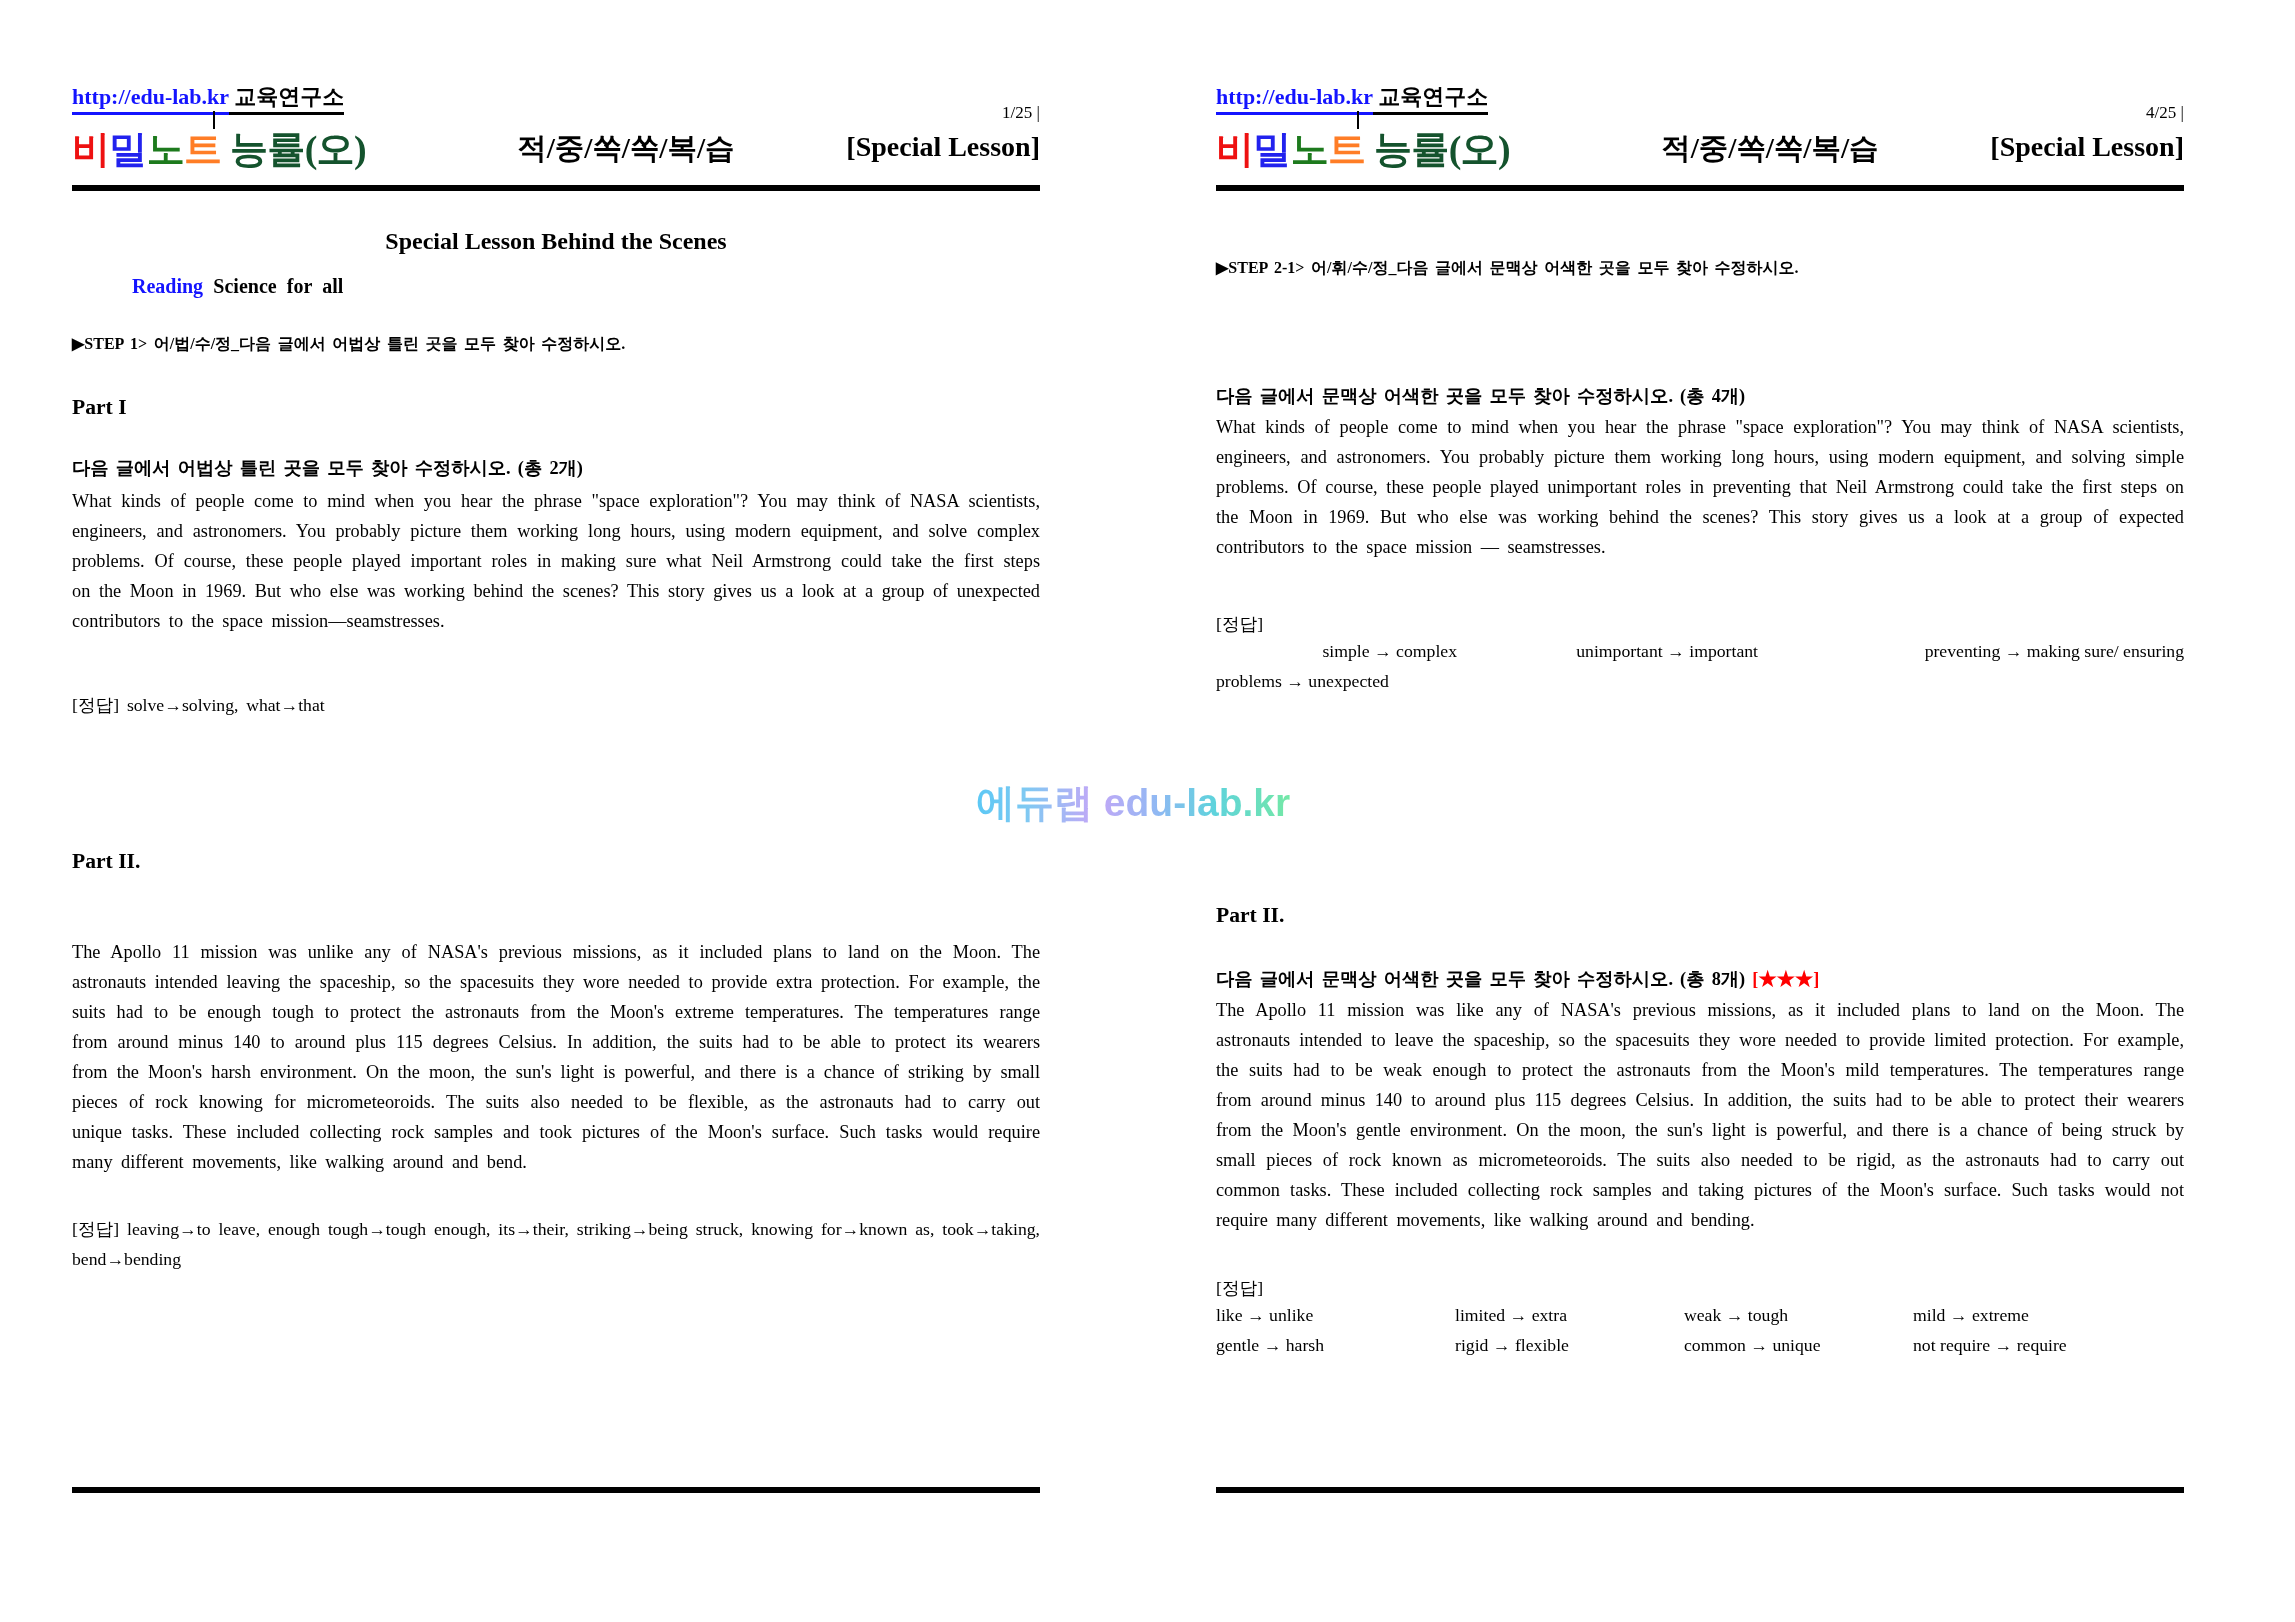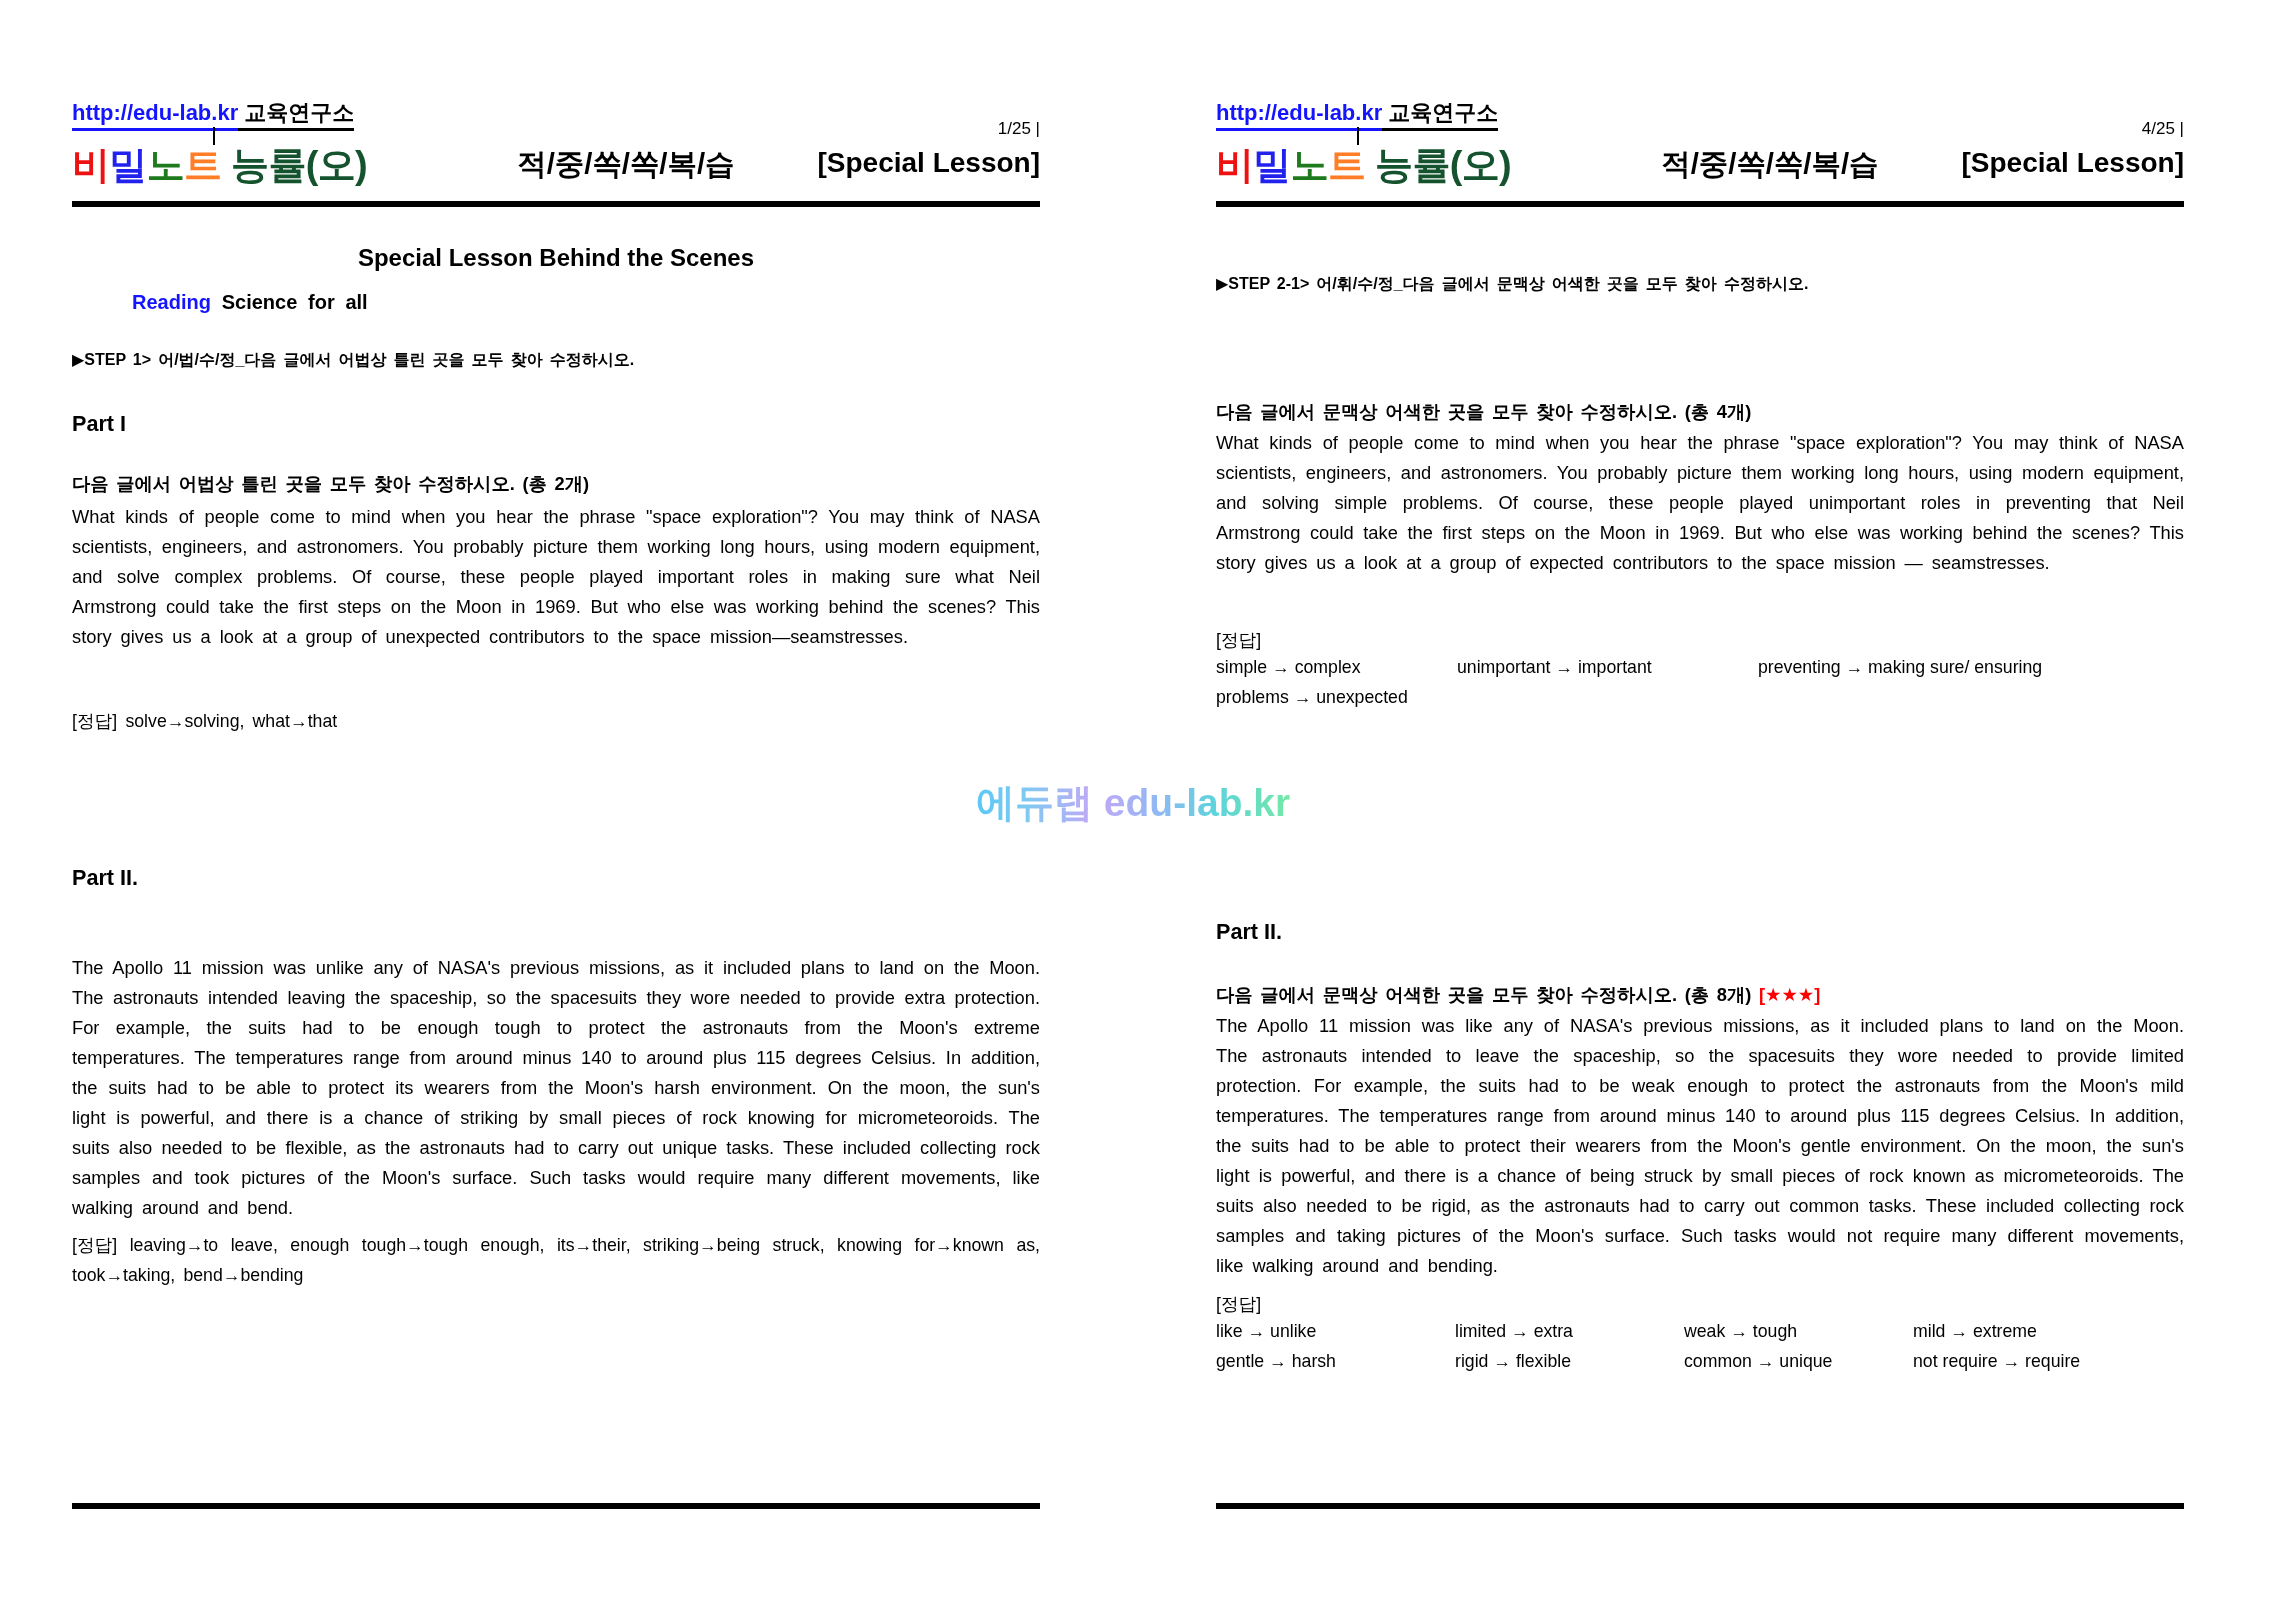--- a/index.html
+++ b/index.html
@@ -1,21 +1,21 @@
 <!DOCTYPE html>
 <html style="font-size:10.5px"><head>
 <meta charset="utf-8">
 <style>
   html,body{margin:0;padding:0;background:#ffffff;}
   #canvas{
     position:relative; width:2295px; height:1623px; background:#ffffff;
     font-family:"Liberation Sans","DejaVu Sans",sans-serif; color:#000;
     overflow:hidden;
   }
-  .page{position:absolute;top:16px;width:968px;height:1332px;}
+  .page{position:absolute;top:0;width:968px;height:1332px;font-family:Liberation Serif, serif;}
   #page-left{left:72px;} #page-right{left:1216px;}
 
   
   .hdr-top{position:absolute;top:82px;left:0;right:0;height:46px;}
   .hdr-url{color:#1414ff;font-weight:bold;font-size:22px;border-bottom:3.3px solid #1414ff;padding-bottom:3.3px;text-decoration:none;}
   .hdr-org{color:#000;font-weight:bold;font-size:22px;border-bottom:3.3px solid #000;padding-bottom:3.3px;}
   .hdr-tick{position:absolute;left:141px;top:29px;width:2px;height:18.3px;background:#000;}
   .hdr-pagenum{position:absolute;right:0;top:21px;font-size:17px;}
   .hdr-brand{position:absolute;top:120px;left:0;right:0;height:51px;}
   .brand-logo{position:absolute;left:0;top:3.9px;font-size:38px;font-weight:bold;letter-spacing:-0.7px;white-space:nowrap;}
@@ -32,21 +32,21 @@
   .reading{top:275px;left:60px;right:auto;font-size:20px;font-weight:700;word-spacing:5.2px;}
   .reading-label{color:#1414ff;}
   .step-heading{font-size:16px;font-weight:700;word-spacing:2.6px;}
   .part-heading{font-size:21.6px;font-weight:700;}
   .instr{font-size:18.3px;font-weight:700;word-spacing:2.6px;}
   .stars{color:#ff0000;font-weight:700;}
   .passage{font-size:18.3px;line-height:30px;text-align:justify;word-spacing:3.9px;}
   .answer-line{font-size:17.7px;line-height:30px;text-align:justify;word-spacing:3.3px;}
   .ans-label{font-size:17.7px;}
   .ans-grid{font-size:17.7px;display:grid;row-gap:8.5px;}
-  .g3{grid-template-columns:241px 301px auto;}
+  .g3{grid-template-columns:241px 301px auto;text-align:right;}
   .g4{grid-template-columns:239px 229px 229px auto;}
 
   
   .l-step{top:334px;}
   .l-p1-head{top:395px;}
   .l-p1-instr{top:455px;}
   .l-p1-pass{top:486px;}
   .l-p1-ans{top:690px;}
   .l-p2-head{top:849px;}
   .l-p2-instr{top:908px;}

